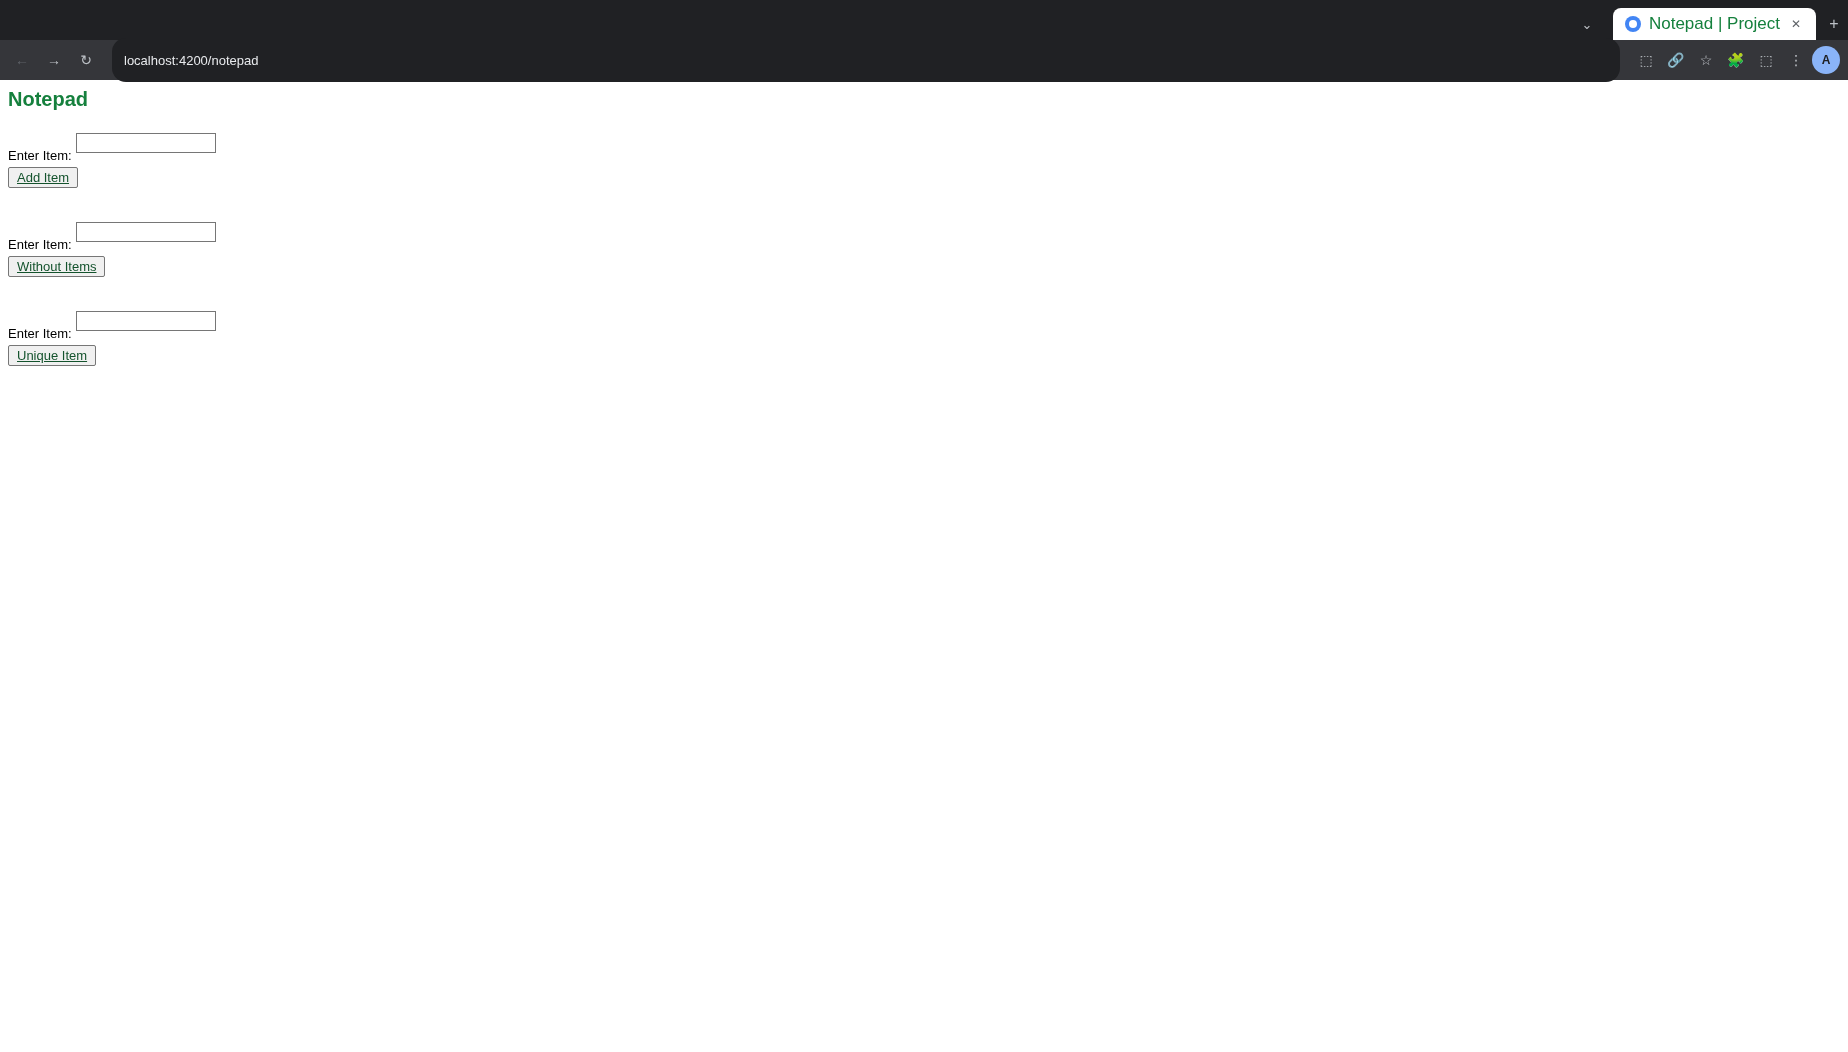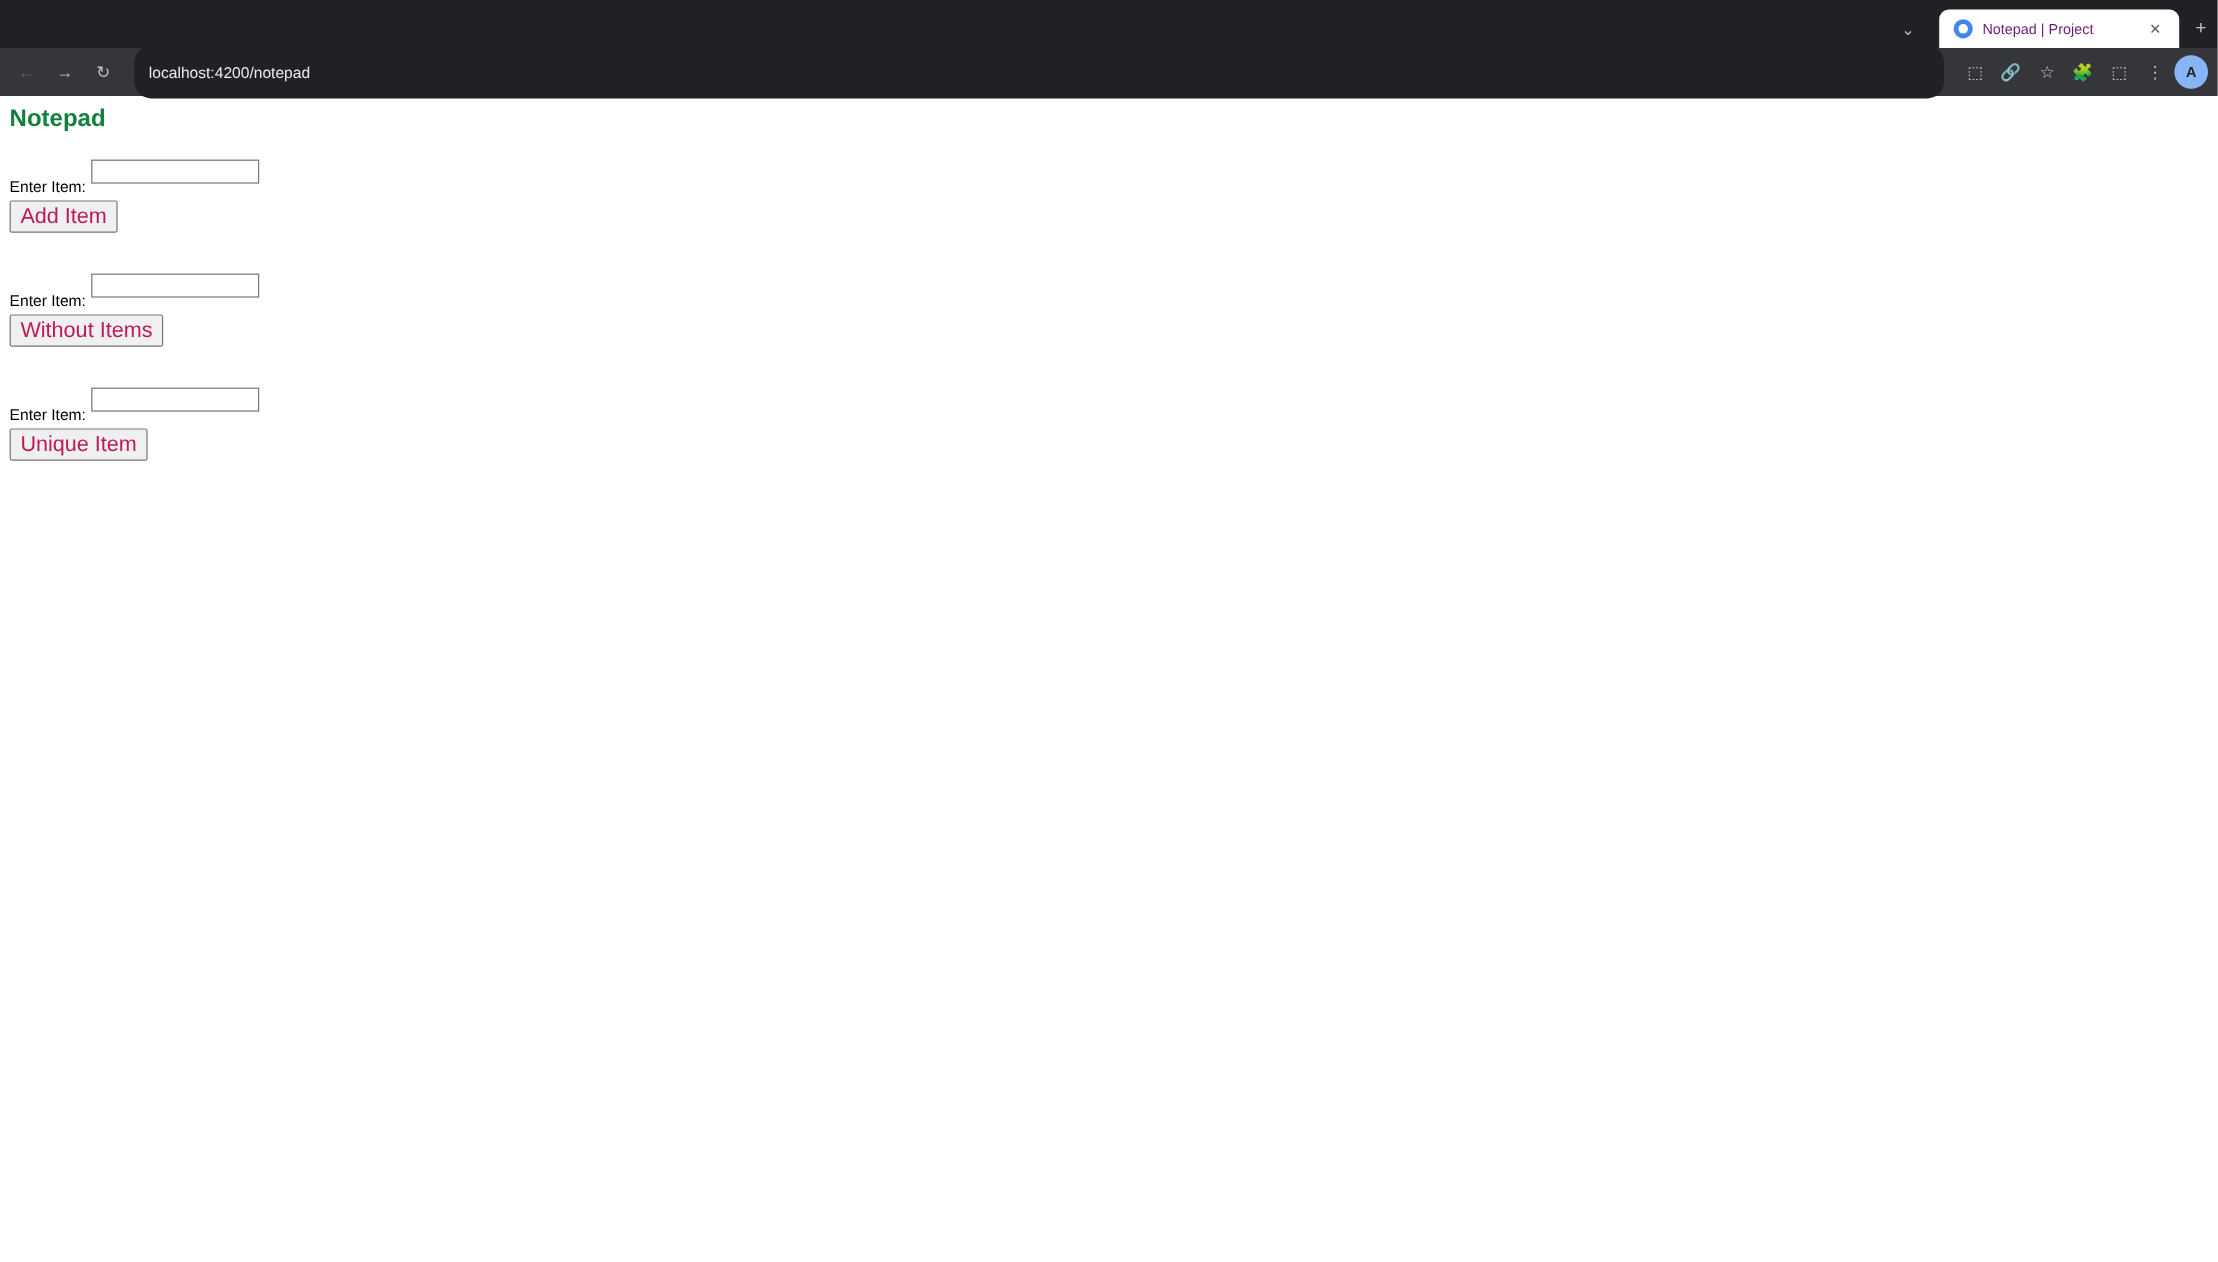--- a/index.html
+++ b/index.html
@@ -54,22 +54,22 @@
       flex-shrink: 0;
     }
 
     .browser-tab-favicon svg {
       width: 10px;
       height: 10px;
     }
 
     .browser-tab-title {
       flex: 1;
-      font-size: 12px;
-      color: #701a75;
+      font-size: 17px;
+      color: #15803d;
       white-space: nowrap;
       overflow: hidden;
       text-overflow: ellipsis;
     }
 
     .browser-tab-close {
       width: 16px;
       height: 16px;
       border-radius: 50%;
       display: flex;
@@ -221,23 +221,24 @@
       outline: none;
       background: #ffffff;
     }
 
     .form-button {
       display: inline-block;
       padding: 2px 8px;
       background: #f0f0f0;
       border: 1px solid #767676;
       border-radius: 2px;
-      font-size: 18px;
-      cursor: pointer;
-      color: #be185d;
+      font-size: 13px;
+      cursor: pointer;
+      color: #14532d;
+      text-decoration: underline;
     }
   </style>
 </head>
 <body>
 
 <div class="browser-chrome">
 
   <div class="browser-tab-bar">
     <div class="browser-tab-list-dropdown">
       <span>⌄</span>

